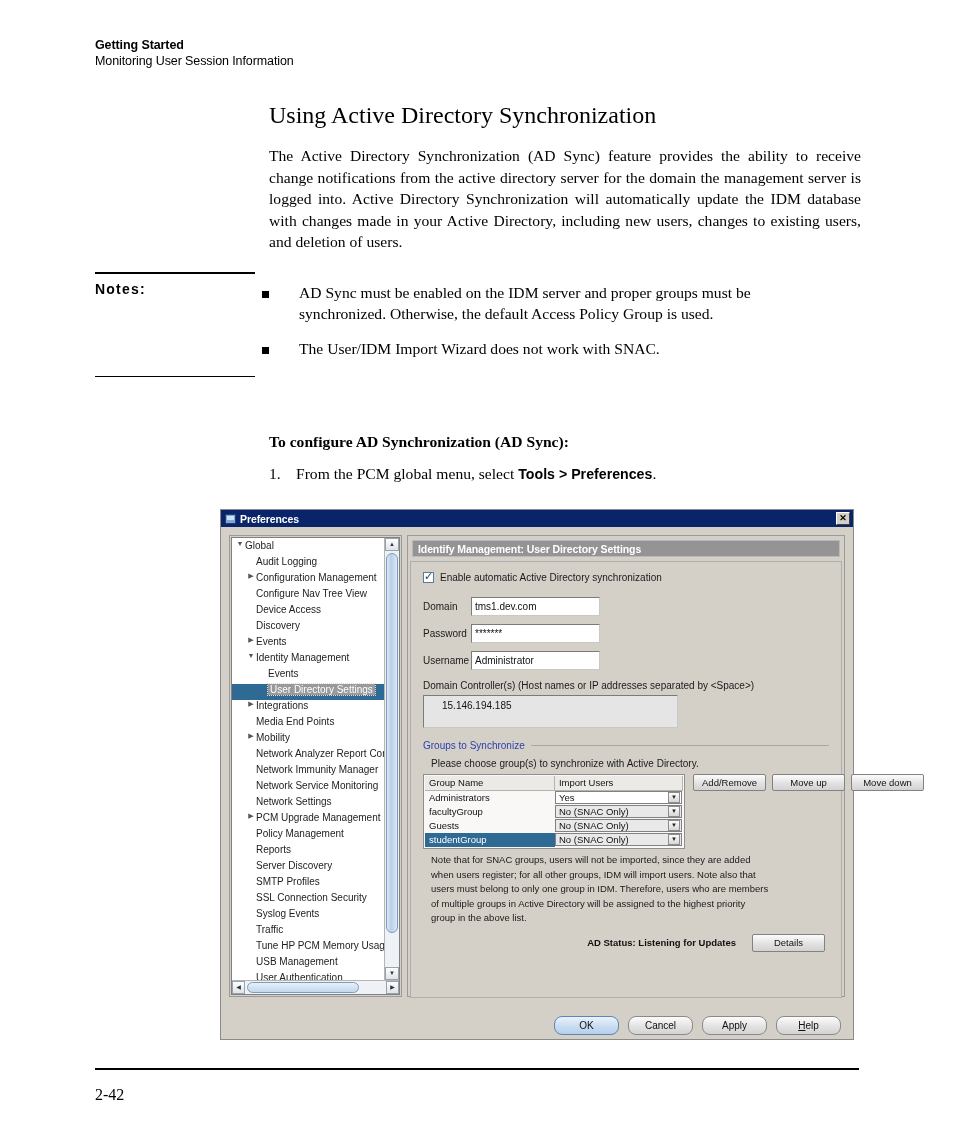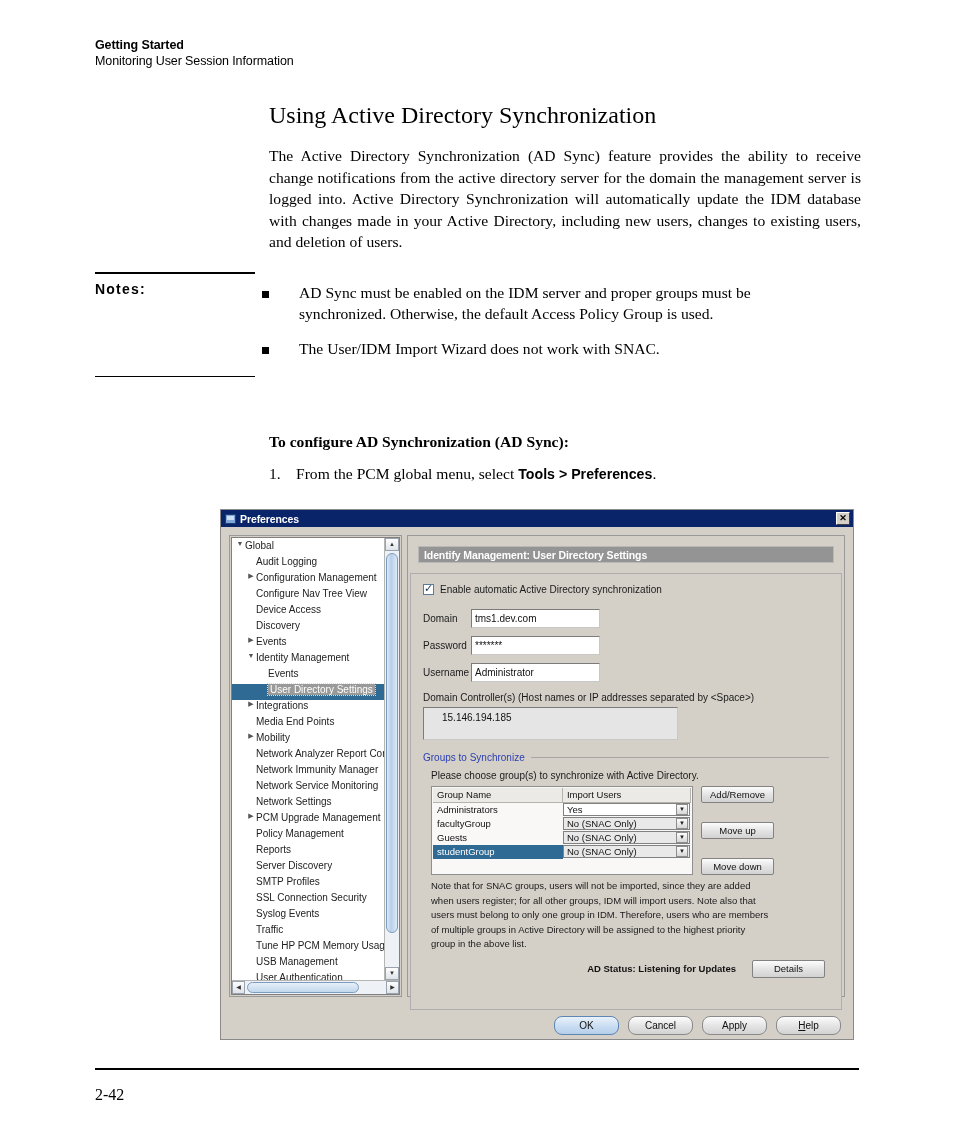--- a/index.html
+++ b/index.html
@@ -156,21 +156,21 @@
     background:linear-gradient(#e6f0fa,#c3d7ec);
     border:1px solid #7d9cbd; border-radius:6px;
   }
 
   
   .panel {
     position:absolute; left:186px; top:8px; right:8px; height:462px;
     background:#d4d0c8; border:1px solid #9a9a9a;
   }
   .panel-head {
-    margin:10px; height:17px; background:#949494;
+    margin:4px; height:17px; background:#949494;
     display:flex; align-items:center; padding-left:5px;
     color:#fff; font-family:"Liberation Sans", sans-serif;
     font-size:10.5px; font-weight:bold; letter-spacing:-0.1px;
     border:1px solid #b9b9b9;
   }
   .panel-inner {
     margin:2px; height:437px; background:#d4d0c8;
     border:1px solid #aeaeae; padding:10px 12px 0 12px; position:relative;
   }
 
@@ -210,21 +210,21 @@
   .gfs-legend {
     display:flex; align-items:center; gap:6px;
     font-family:"Liberation Sans", sans-serif; font-size:10px; color:#2b3fb0;
   }
   .gfs-legend .rule { flex:1; border-top:1px solid #a6a6a6; }
   .gfs-hint {
     font-family:"Liberation Sans", sans-serif; font-size:10px; color:#1a1a1a;
     margin:7px 0 5px 8px;
   }
 
-  .gtable-row { display:flex; gap:8px; margin-left:8px; }
+  .gtable-row { display:flex; gap:8px; }
   .gtable {
     width:262px; background:#faf7f7;
     border:1px solid #8f8f8f; padding:1px;
   }
   .gt-head { display:flex; height:15px; }
   .gt-head div {
     font-family:"Liberation Sans", sans-serif; font-size:9.5px; color:#111;
     background:#eceae6; border:1px solid #b6b2ac; border-top:none; border-left:none;
     padding-left:4px; line-height:13px;
   }
@@ -243,21 +243,21 @@
     font-family:"Liberation Sans", sans-serif; font-size:9.5px; color:#111;
   }
   .gt-combo span { padding-left:3px; flex:1; white-space:nowrap; overflow:hidden; }
   .gt-combo .arr {
     width:12px; height:11px; margin-right:1px; flex:0 0 auto;
     background:linear-gradient(#fcfcfc,#d7d7d7); border:1px solid #8d8d8d;
     font-size:6px; text-align:center; line-height:9px; color:#222;
   }
   .gt-combo.flat { background:#e9e9e9; }
 
-  .gbtns { display:flex; flex-direction:column; gap:19px; }
+  .gbtns { display:flex; gap:6px; }
   .sbtn {
     width:73px; height:17px;
     background:linear-gradient(#fcfcfc,#e2e2e2 55%,#d2d2d2);
     border:1px solid #828282; border-radius:2px;
     font-family:"Liberation Sans", sans-serif; font-size:9.5px; color:#111;
     text-align:center; line-height:15px; cursor:pointer;
   }
 
   .note-blk {
     margin-left:8px; margin-top:4px; width:340px;

